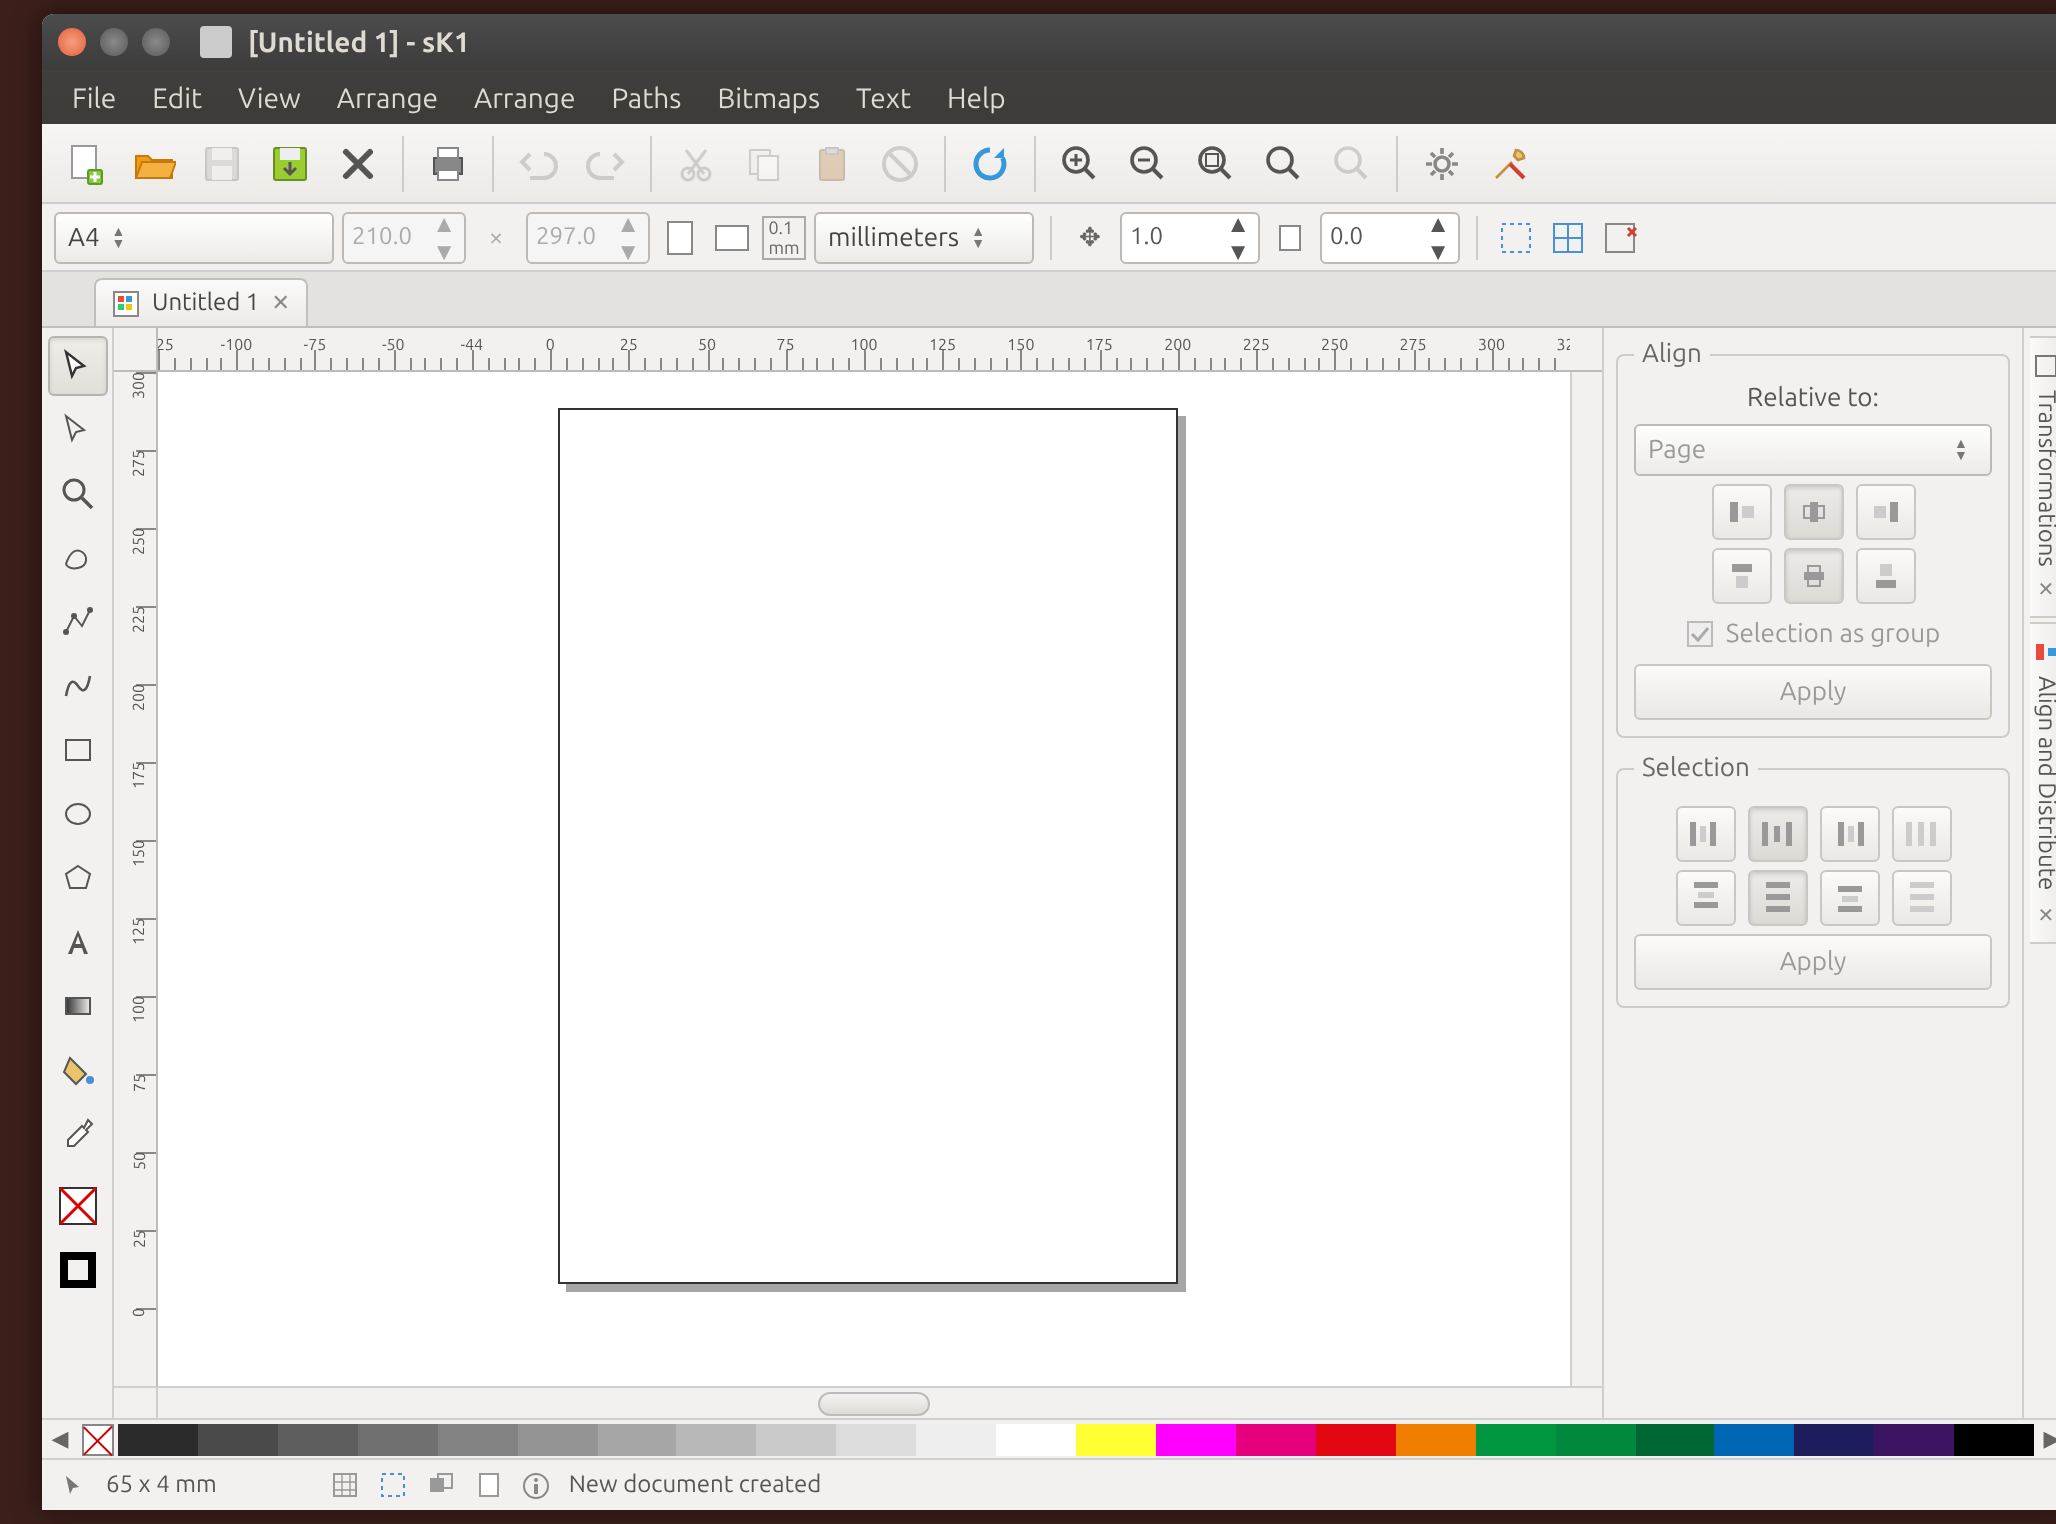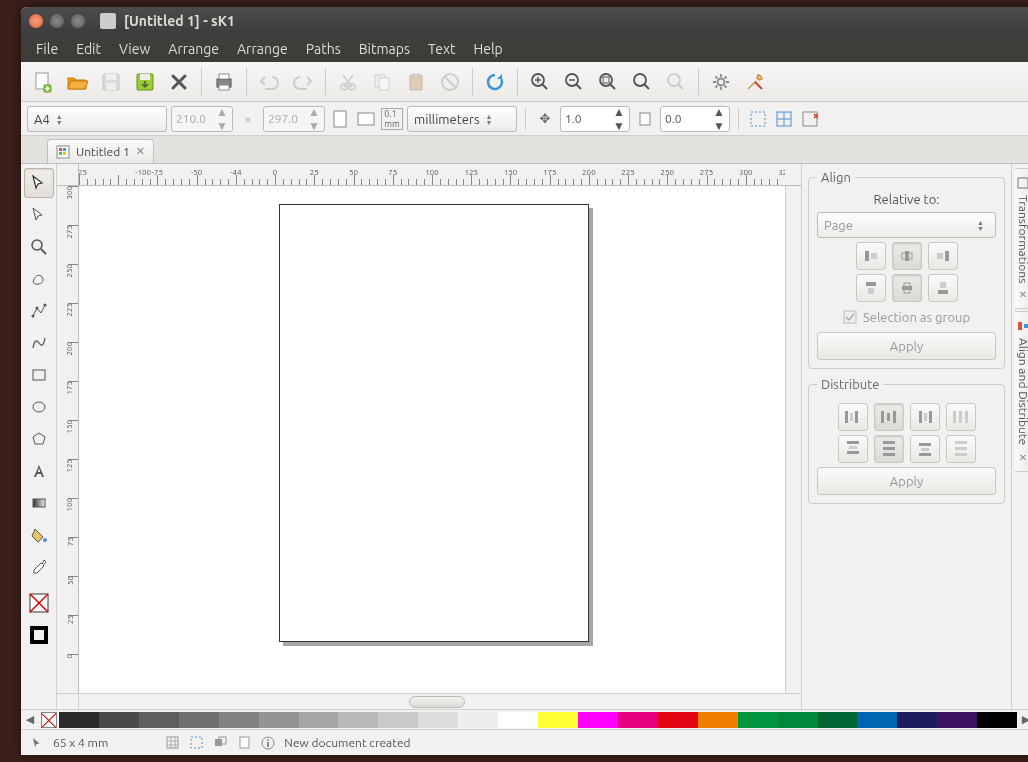--- a/index.html
+++ b/index.html
@@ -397,21 +397,21 @@
       <div style="display:flex">
         <div style="width:22px;height:22px;background:#f2f1f0;border-right:1px solid #bbb;border-bottom:1px solid #bbb"></div>
         <div class="hr-ruler" id="hruler" style="flex:1">
             <div class="tick tickl" style="left: 0px;"></div>
             <div class="ticklbl" style="left: 0px;">-125</div>
             <div class="tick" style="left: 7.84444px;"></div>
             <div class="tick" style="left: 15.6889px;"></div>
             <div class="tick" style="left: 23.5333px;"></div>
             <div class="tick" style="left: 31.3778px;"></div>
             <div class="tick tickl" style="left: 39.2222px;"></div>
-            <div class="ticklbl" style="left: 39.2222px; margin-left: 25px;">-100</div>
+            <div class="ticklbl" style="left: 39.2222px;">-100</div>
             <div class="tick" style="left: 47.0667px;"></div>
             <div class="tick" style="left: 54.9111px;"></div>
             <div class="tick" style="left: 62.7556px;"></div>
             <div class="tick" style="left: 70.6px;"></div>
             <div class="tick tickl" style="left: 78.4444px;"></div>
             <div class="ticklbl" style="left: 78.4444px;">-75</div>
             <div class="tick" style="left: 86.2889px;"></div>
             <div class="tick" style="left: 94.1333px;"></div>
             <div class="tick" style="left: 101.978px;"></div>
             <div class="tick" style="left: 109.822px;"></div>
@@ -600,21 +600,21 @@
         <div class="checkline">
           <svg width="14" height="14">
               <rect x="1" y="1" width="12" height="12" fill="#eee" stroke="#bbb"></rect>
               <path d="M3 7l3 3 5-6" stroke="#aaa" fill="none" stroke-width="1.5"></path>
             </svg>
           <span>Selection as group</span>
         </div>
         <button class="applybtn">Apply</button>
       </fieldset>
       <fieldset>
-        <legend>Distribute</legend>
+        <legend>Selection</legend>
         <div class="btnrow">
           <div class="iconbtn">
               <svg width="18" height="16">
                 <rect x="1" y="2" width="3" height="12" fill="#999"></rect>
                 <rect x="6" y="4" width="3" height="8" fill="#ccc"></rect>
                 <rect x="11" y="2" width="3" height="12" fill="#999"></rect>
               </svg>
             </div>
           <div class="iconbtn act">
               <svg width="18" height="16">

